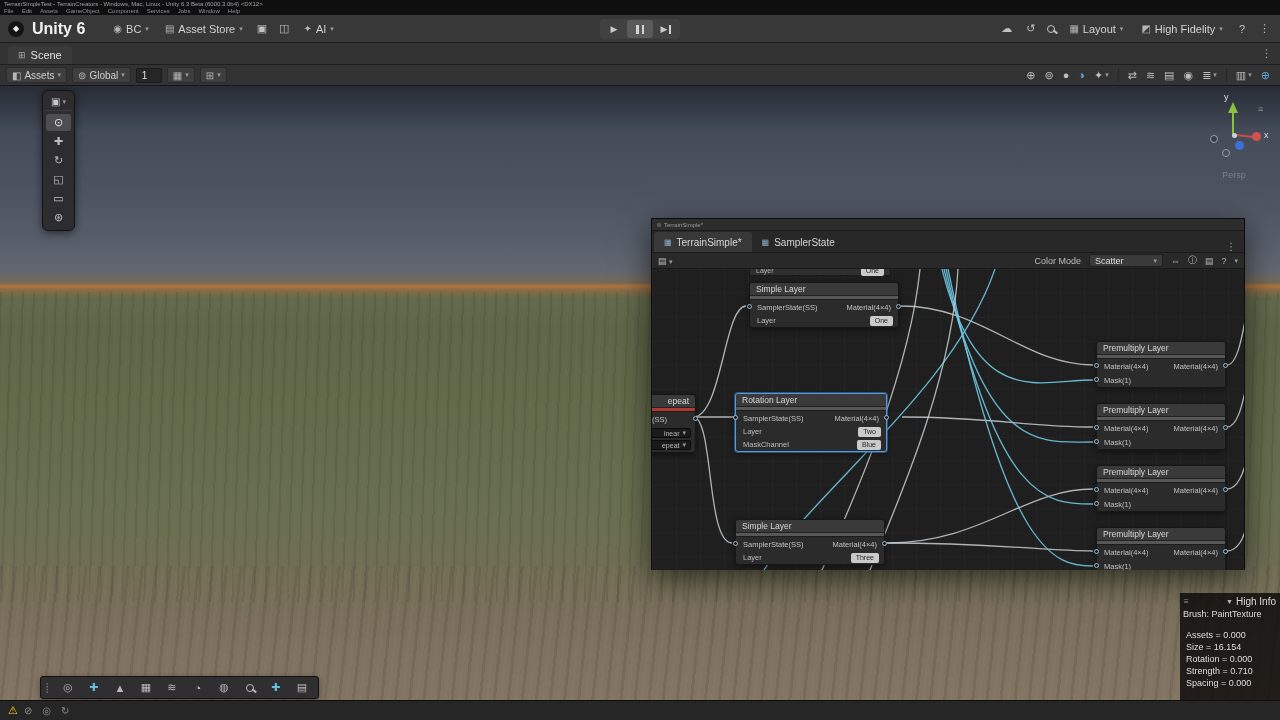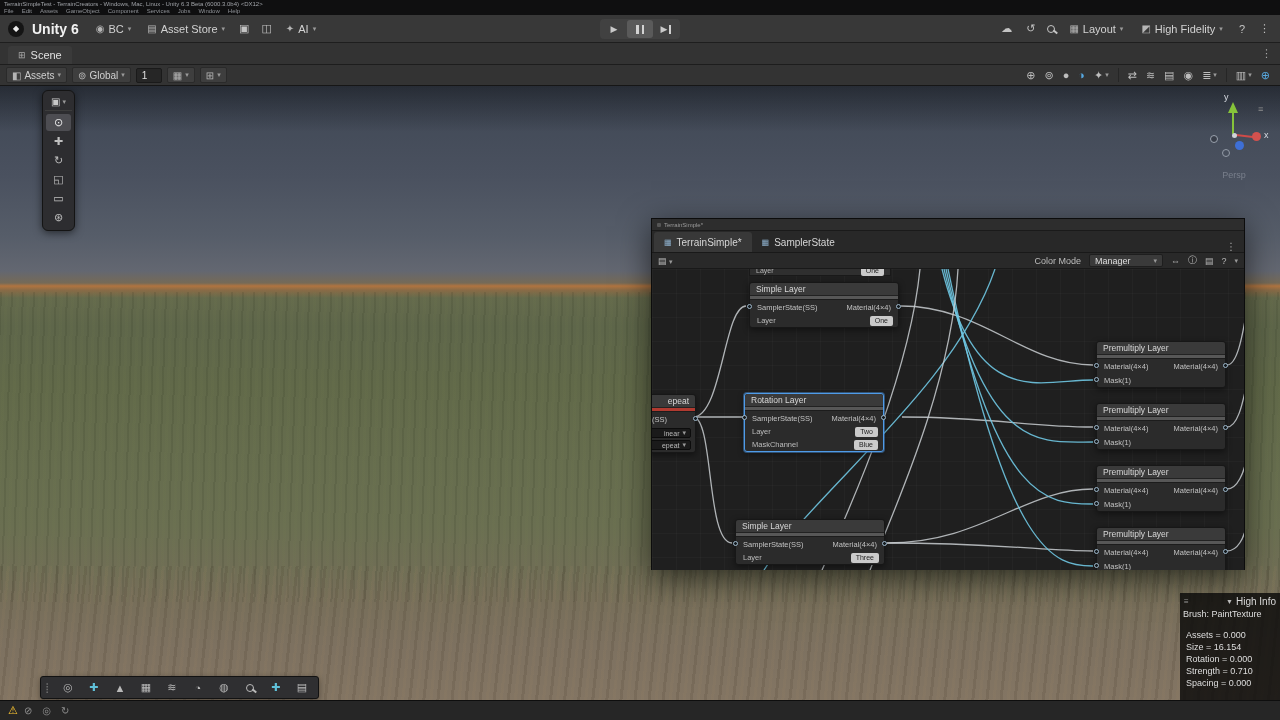--- a/index.html
+++ b/index.html
@@ -10,21 +10,21 @@
   
   .os-bar{position:absolute;left:0;top:0;width:1280px;height:15px;background:#0f0f10}
   .os-title{font-size:6px;line-height:8px;padding-left:4px;white-space:nowrap;color:#a0a3a8}
   .os-menus{font-size:6px;line-height:7px;padding-left:4px;display:flex;gap:8px;color:#8f9297}
   .os-menus span{cursor:default}
 
   
   .main-toolbar{position:absolute;left:0;top:15px;width:1280px;height:28px;background:#383838;border-bottom:1px solid #1e1e1e;display:flex;align-items:center;padding:0 8px}
   .tb-left{display:flex;align-items:center;gap:8px}
   .logo{width:16px;height:16px;border-radius:50%;background:#141414;color:#ececec;font-size:8px;display:flex;align-items:center;justify-content:center}
-  .app-title{font-size:14px;font-weight:bold;color:#f2f2f2;margin-right:5px;white-space:nowrap}
+  .app-title{font-size:16px;font-weight:bold;color:#f2f2f2;margin-right:16px;white-space:nowrap}
   .chip{display:flex;align-items:center;gap:4px;font-size:11px;color:#d2d2d2;padding:3px 4px;border-radius:3px;white-space:nowrap}
   .ci{font-size:10px;color:#b5b5b5}
   .caret{font-size:7px;color:#9a9a9a}
   .tbicon{font-size:11px;color:#c3c3c3;padding:0 2px}
   .tb-center{position:absolute;left:50%;top:4px;transform:translateX(-50%);display:flex;background:#414141;border-radius:4px;padding:1px}
   .pbtn{width:26px;height:18px;display:flex;align-items:center;justify-content:center;color:#c9c9c9;font-size:9px;border-radius:3px}
   .pbtn.active{background:#5a5a5a}
   .pause-bar{display:inline-block;width:2.5px;height:9px;background:#d2d2d2;margin:0 1.5px}
   .step-bar{display:inline-block;width:2px;height:9px;background:#cfcfcf;margin-left:2px}
   .tb-right{margin-left:auto;display:flex;align-items:center;gap:10px}
@@ -307,21 +307,21 @@
       <span class="gw-more">⋮</span>
     </div>
     <div class="gw-toolbar">
       <span class="gw-save">
         <span>▤</span>
         <span class="caret">▾</span>
       </span>
       <span class="gw-right">
         <span>Color Mode</span>
         <span class="gw-dd">
-          <span>Manager</span>
+          <span>Scatter</span>
           <span class="caret">▾</span>
         </span>
         <span class="gw-ic">⇔</span>
         <span class="gw-ic">ⓘ</span>
         <span class="gw-ic">▤</span>
         <span class="gw-ic">?</span>
         <span class="caret">▾</span>
       </span>
     </div>
     <div class="gw-canvas">
@@ -359,21 +359,21 @@
           <span>SamplerState(SS)</span>
           <span>Material(4×4)</span>
           <span class="port out"></span>
         </div>
         <div class="gn-prop">
           <span>Layer</span>
           <span class="badge">One</span>
         </div>
       </div>
 
-      <div class="gnode selected" style="left:92px;top:124px;width:140px">
+      <div class="gnode selected" style="left:83px;top:124px;width:152px">
         <div class="gn-title">Rotation Layer</div>
         <div class="gn-strip"></div>
         <div class="gn-row">
           <span class="port in"></span>
           <span>SamplerState(SS)</span>
           <span>Material(4×4)</span>
           <span class="port out"></span>
         </div>
         <div class="gn-prop">
           <span>Layer</span>

